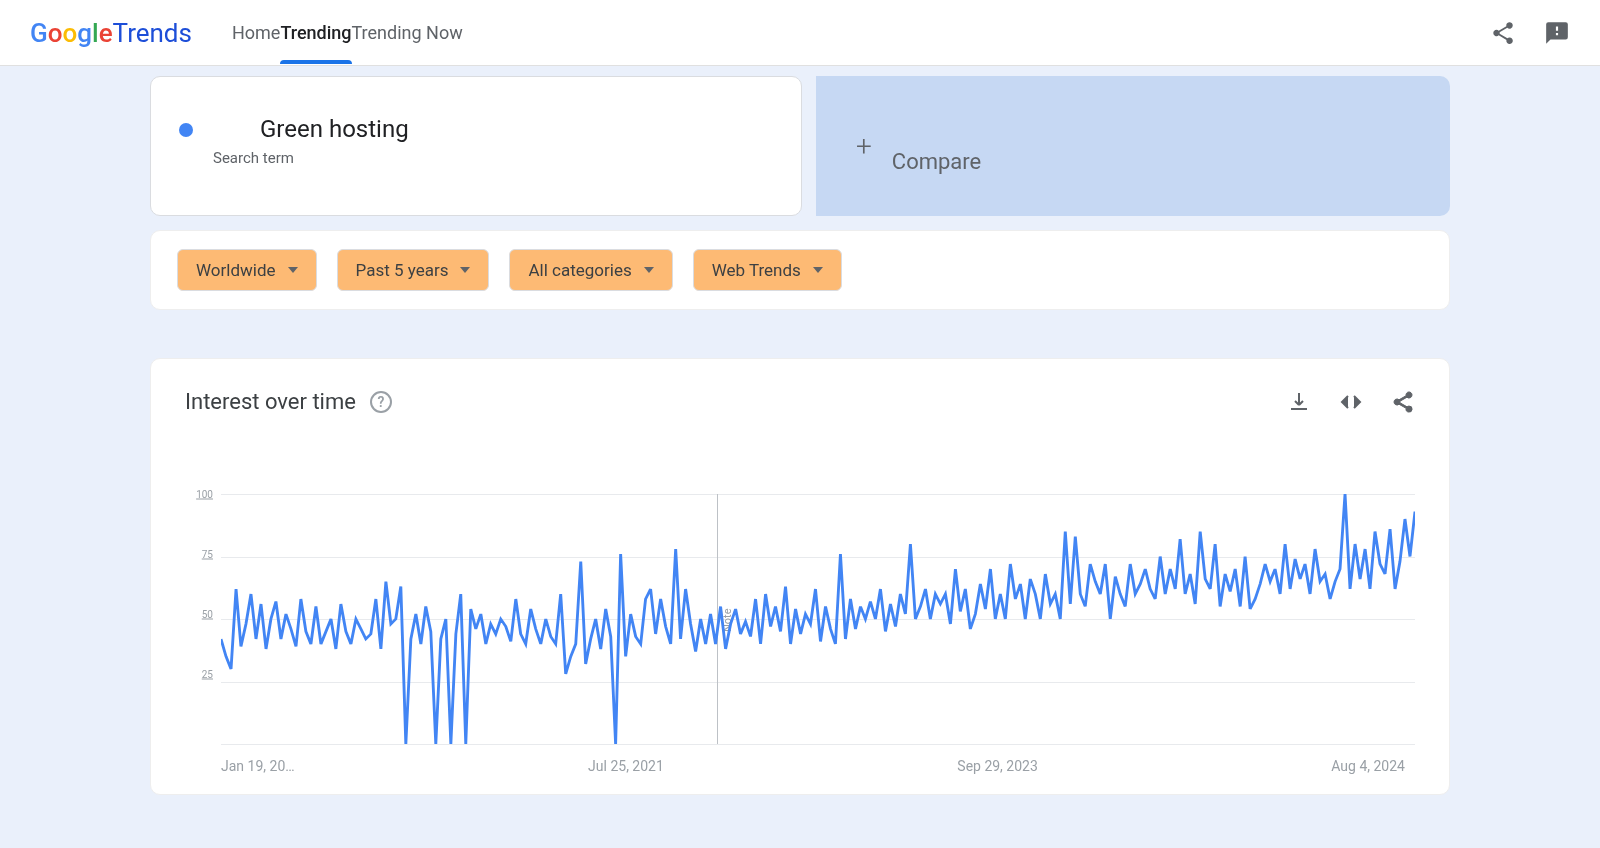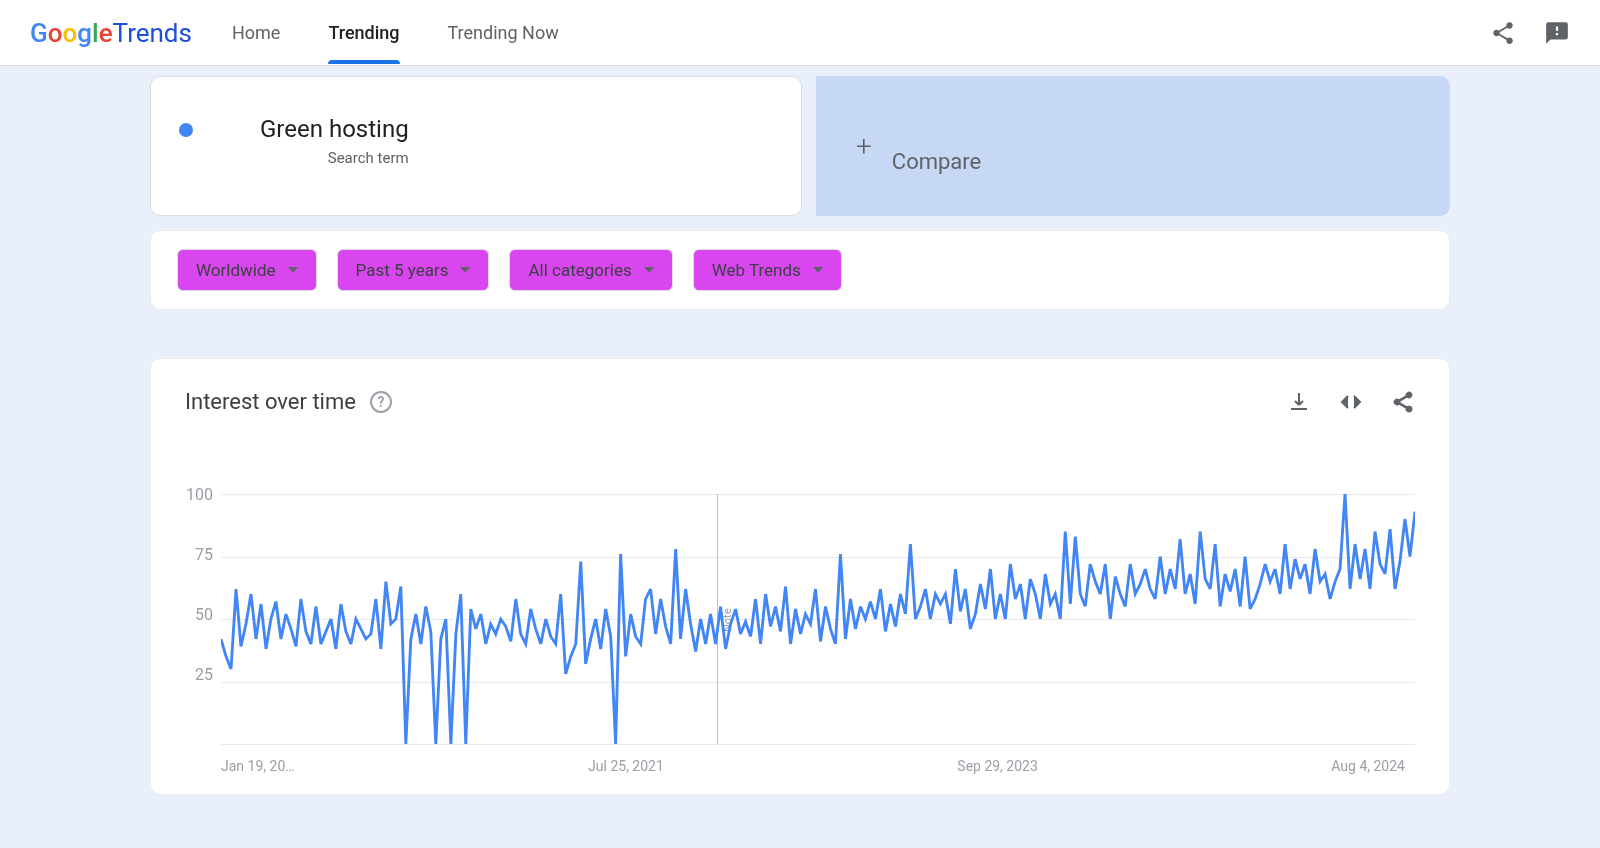--- a/index.html
+++ b/index.html
@@ -23,59 +23,59 @@
   .logo {
     display: flex;
     align-items: baseline;
     font-size: 26px;
     font-weight: 500;
     margin-right: 40px;
   }
   .logo .g1 { color:#4285F4;} .logo .o1{color:#EA4335;} .logo .o2{color:#FBBC05;}
   .logo .g2{color:#4285F4;} .logo .l1{color:#34A853;} .logo .e1{color:#EA4335;}
   .logo .trends { color:#1d4ed8; font-weight:400; margin-left:0;}
-  .nav { display:flex; gap: 48px; }
+  .nav { display:flex; }
   .nav-item {
     font-size: 18px; color:#5f6368; padding: 20px 0; position:relative; cursor:pointer;
   }
   .nav-item.active { color:#202124; font-weight:500;}
   .nav-item.active::after {
     content:""; position:absolute; left:0; right:0; bottom:-1px; height:4px;
     background:#1a73e8; border-radius:4px 4px 0 0;
   }
   .header-right { margin-left:auto; display:flex; gap:28px; align-items:center;}
   .header-icon { width:26px; height:26px; fill:#5f6368; cursor:pointer;}
 
   
   .top-section { padding: 10px 150px 0 150px; }
   .term-row { display:flex; gap:14px; }
   .term-card {
     flex:1; background:#fff; border:1px solid #dadce0; border-radius:10px;
     padding: 38px 28px 48px 28px; display:flex; align-items:flex-start; gap:20px;
   }
   .term-dot { width:14px; height:14px; background:#4285F4; border-radius:50%; margin-top:8px;}
   .term-text .term-name { font-size:24px; color:#202124;margin-left:47px; }
-  .term-text .term-type { font-size:15px; color:#5f6368; margin-top:6px;text-align:right;}
+  .term-text .term-type { font-size:15px; color:#5f6368; margin-top:6px;}
   .compare-card {
     flex:1; background:#c6d8f3; border-radius:0 10px 10px 0; display:flex;
     align-items:center; justify-content:flex-start; gap:20px; padding-left:40px;
     cursor:pointer;
   }
   .plus-icon { font-size:28px; color:#5f6368; font-weight:300;}
   .compare-label { font-size:22px; color:#5f6368;margin-top:30px;}
 
   
   .filter-row {
     background:#fff; border-radius:10px; margin-top:14px; padding:18px 26px;
     display:flex; gap:20px; border:1px solid #eee;
   }
   .filter-chip {
     border:1px solid #dadce0; border-radius:6px; padding:10px 18px;
     display:flex; align-items:center; gap:12px; font-size:17px; color:#3c4043;
-    cursor:pointer; background:#d946ef;
+    cursor:pointer; background:#fdba74;
   }
   .caret-down {
     width:0;height:0;border-left:5px solid transparent;border-right:5px solid transparent;
     border-top:6px solid #5f6368;
   }
 
   
   .chart-card {
     background:#fff; border-radius:10px; margin:48px 150px 0 150px;
     padding: 30px 34px 20px 34px; border:1px solid #eee;
@@ -85,21 +85,21 @@
   .help-circle {
     width:22px; height:22px; border:2px solid #9aa0a6; border-radius:50%;
     color:#9aa0a6; font-size:14px; display:flex; align-items:center; justify-content:center;
     font-weight:600;
   }
   .chart-actions { margin-left:auto; display:flex; gap:28px;}
   .chart-action-icon { width:24px; height:24px; fill:#5f6368; stroke:#5f6368; cursor:pointer;}
 
   .chart-wrap { margin-top:80px; position:relative; }
   .y-axis { position:absolute; left:0; top:0; bottom:40px; width:28px; }
-  .y-tick { position:absolute; right:0; font-size:16px; color:#9aa0a6; transform:translateY(-50%); }
+  .y-tick { position:absolute; right:0; font-size:10px; color:#9aa0a6; transform:translateY(-50%);text-decoration:underline; }
   .plot-area {
     margin-left:36px; position:relative; height:250px;
   }
   .grid-line { position:absolute; left:0; right:0; height:1px; background:#e8eaed;}
   .mid-vline {
     position:absolute; top:0; bottom:0; width:1px; background:#bdc1c6;
   }
   .note-label {
     position:absolute; font-size:11px; color:#9aa0a6; transform: rotate(-90deg);
     transform-origin: left top;

